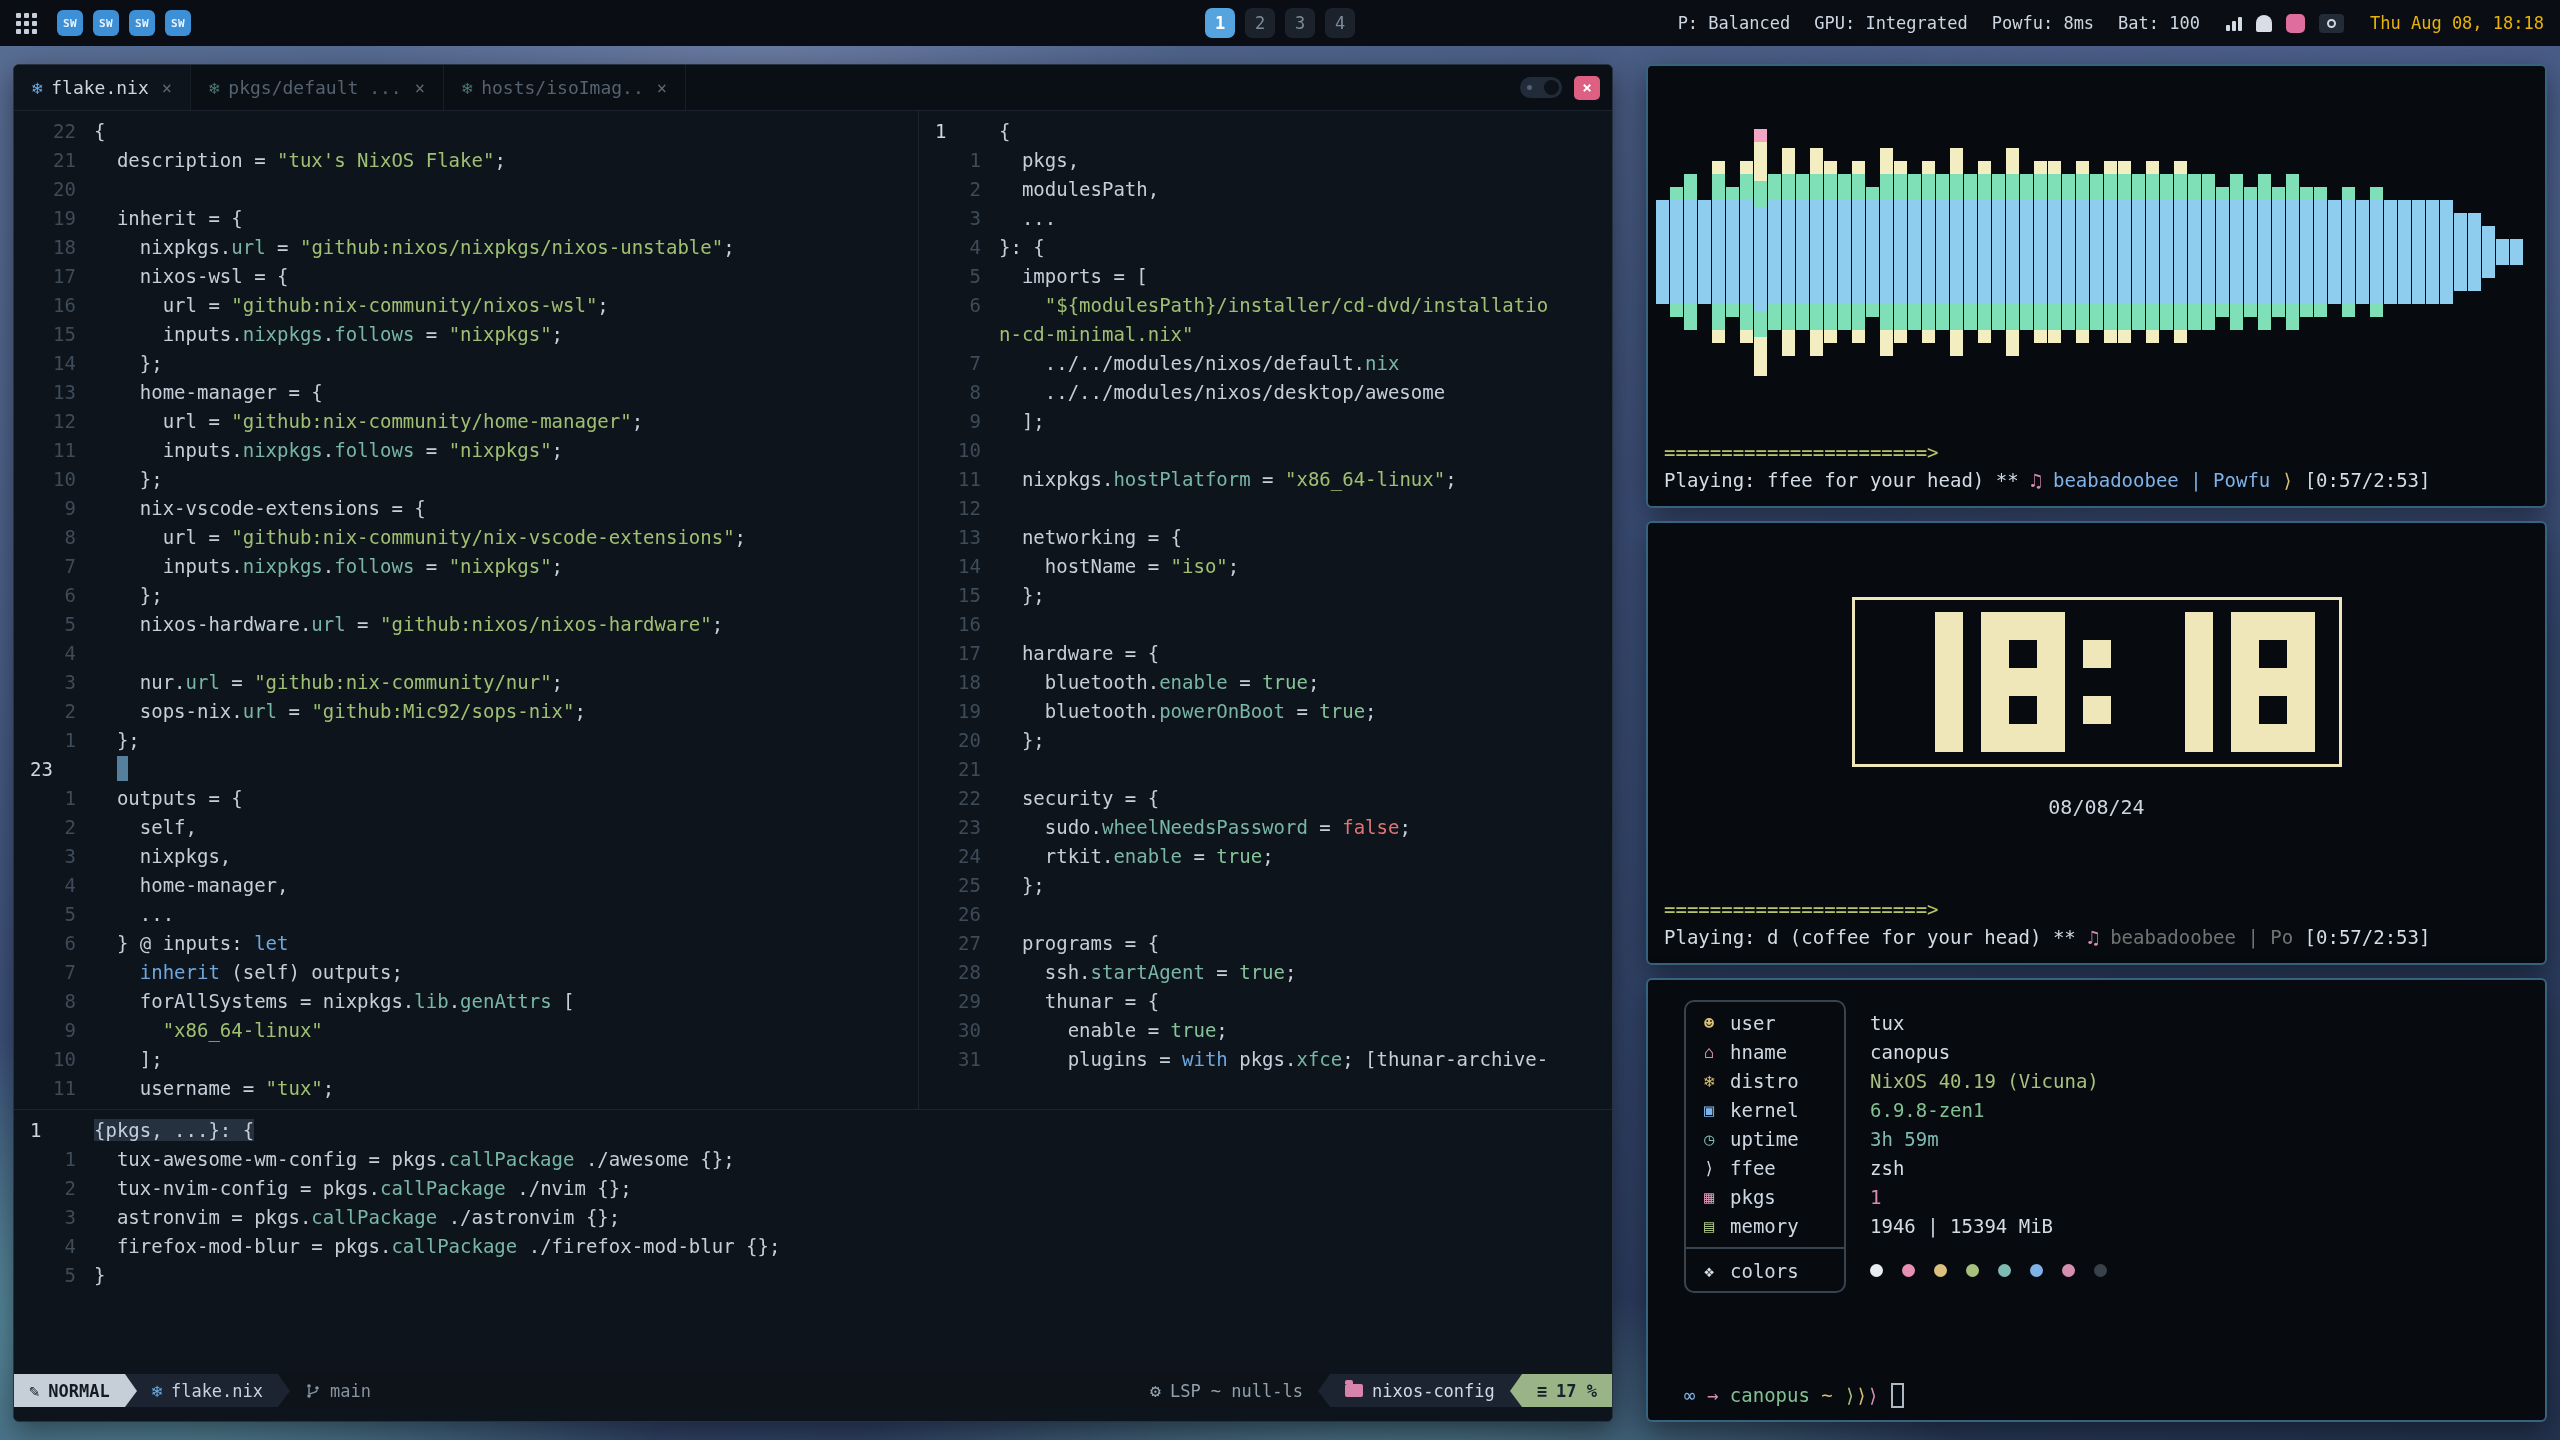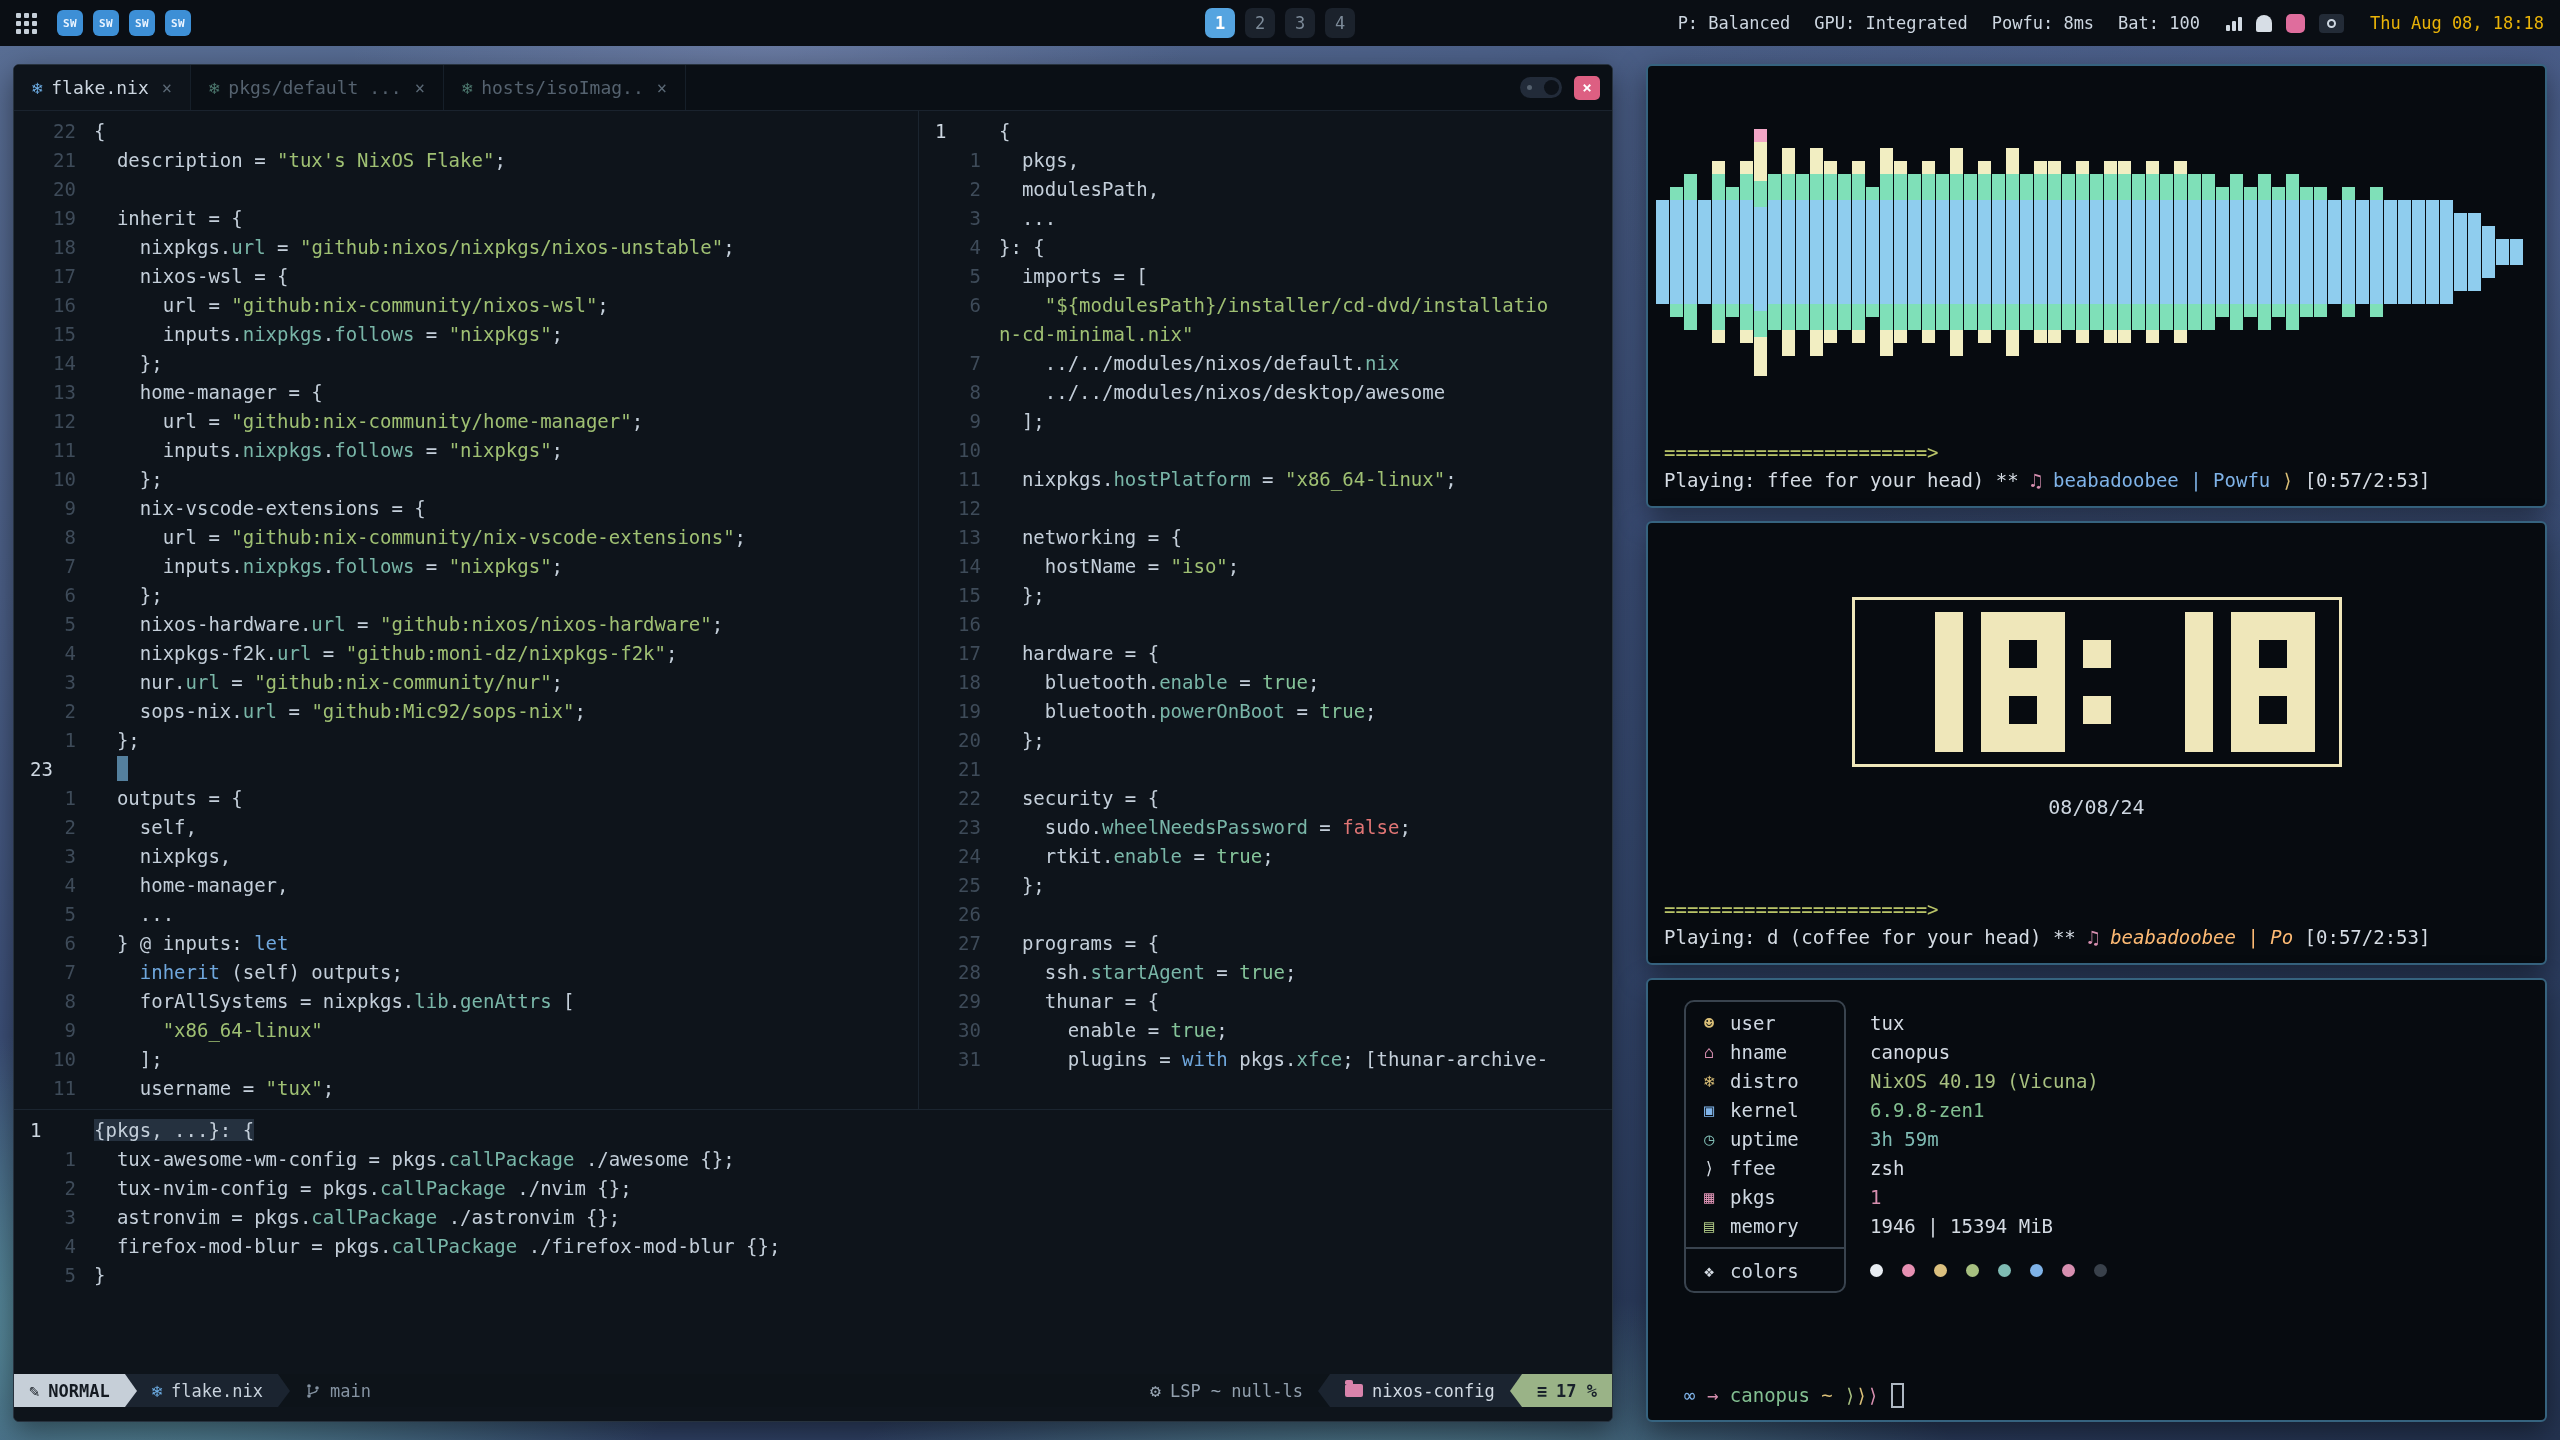--- a/index.html
+++ b/index.html
@@ -274,21 +274,20 @@
         <div class="crow">
           <span class="ln">6</span>
           <span class="tx">    };</span>
         </div>
         <div class="crow">
           <span class="ln">5</span>
           <span class="tx">    nixos-hardware.<span class="t">url</span> = <span class="s">"github:nixos/nixos-hardware"</span>;</span>
         </div>
         <div class="crow">
           <span class="ln">4</span>
-          <span class="tx">    nixpkgs-f2k.<span class="t">url</span> = <span class="s">"github:moni-dz/nixpkgs-f2k"</span>;</span>
         </div>
         <div class="crow">
           <span class="ln">3</span>
           <span class="tx">    nur.<span class="t">url</span> = <span class="s">"github:nix-community/nur"</span>;</span>
         </div>
         <div class="crow">
           <span class="ln">2</span>
           <span class="tx">    sops-nix.<span class="t">url</span> = <span class="s">"github:Mic92/sops-nix"</span>;</span>
         </div>
         <div class="crow">
@@ -944,21 +943,21 @@
           <i></i>
           <i class="on"></i>
           <i class="on"></i>
           <i class="on"></i>
           <i class="on"></i>
         </div>
       </div>
     <div id="clock-date">08/08/24</div>
   </div>
   <div class="sepline">=======================&gt;</div>
-  <div class="playing" id="playing2"><span style="color: rgb(213, 220, 228);">Playing: </span><span style="color: rgb(213, 220, 228);">d (coffee for your head) ** </span><span style="color: rgb(215, 143, 176);">♫ </span><span style="color: #fdba74; font-style: italic;">beabadoobee | Po </span><span style="color: rgb(213, 220, 228);">[0:57/2:53]</span></div>
+  <div class="playing" id="playing2"><span style="color: rgb(213, 220, 228);">Playing: </span><span style="color: rgb(213, 220, 228);">d (coffee for your head) ** </span><span style="color: rgb(215, 143, 176);">♫ </span><span style="color: #737373;">beabadoobee | Po </span><span style="color: rgb(213, 220, 228);">[0:57/2:53]</span></div>
 </div>
 
 <div id="fetch-win" class="win rwin">
   <div id="fetch-flex">
     <div id="fetch-box">
         <div class="frow"><span class="fi" style="color: rgb(219, 192, 120);">☻</span><span class="fl">user</span></div>
         <div class="frow"><span class="fi" style="color: rgb(215, 143, 176);">⌂</span><span class="fl">hname</span></div>
         <div class="frow"><span class="fi" style="color: rgb(219, 192, 120);">❄</span><span class="fl">distro</span></div>
         <div class="frow"><span class="fi" style="color: rgb(127, 179, 232);">▣</span><span class="fl">kernel</span></div>
         <div class="frow"><span class="fi" style="color: rgb(127, 187, 179);">◷</span><span class="fl">uptime</span></div>

